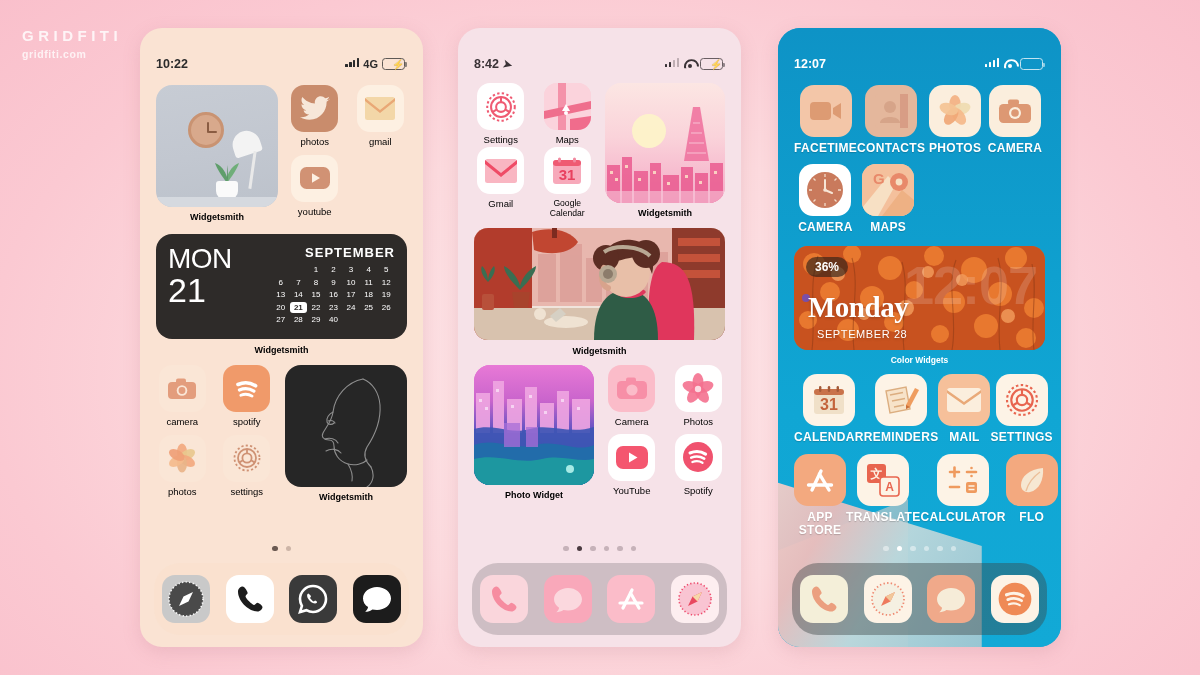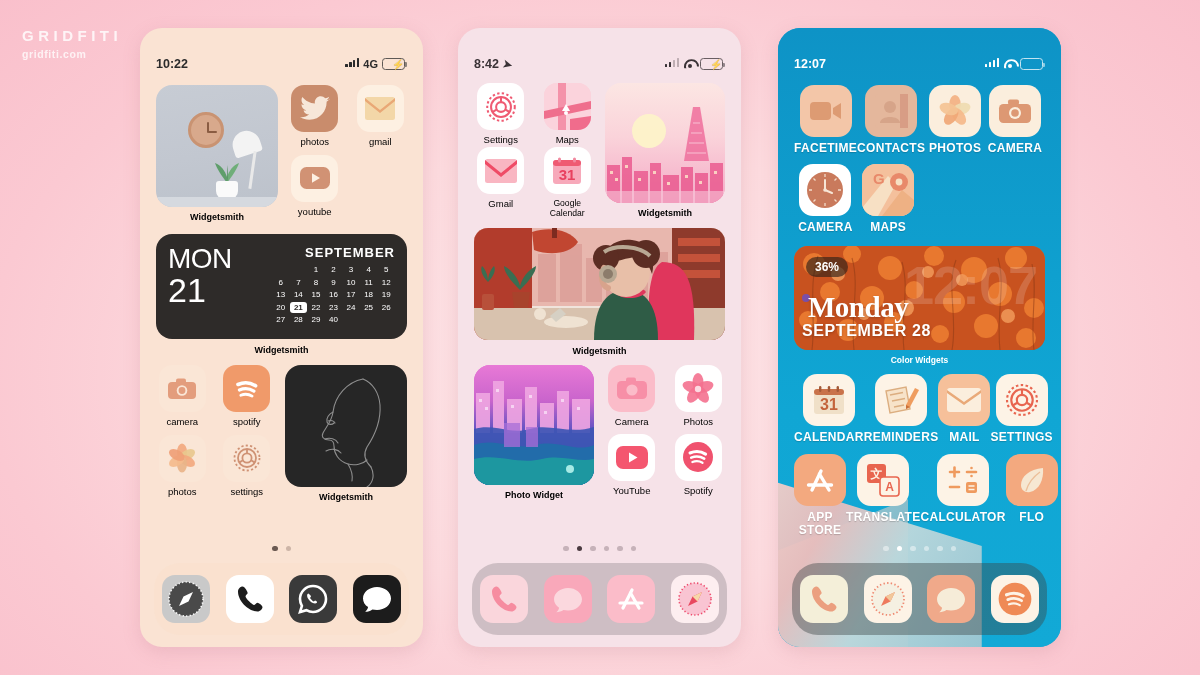--- a/index.html
+++ b/index.html
@@ -119,21 +119,21 @@
     background: linear-gradient(110deg,#b9d3d8, #8fb9c4); clip-path: polygon(0 40%, 100% 8%, 100% 100%, 0 100%); opacity:.85 }
   #phone3 .grid { position:relative; z-index:2 }
   #phone3 .lbl { color:#fff; font-weight:700; font-size:12px; letter-spacing:.3px; text-shadow:0 1px 1px rgba(0,0,0,.18) }
   #p3-widget { margin: 12px 16px 0; height: 104px; border-radius: 14px; overflow:hidden; position:relative; z-index:2;
      background: linear-gradient(150deg,#e1622a 0%, #e87a35 22%, #c8551f 48%, #e07b3e 70%, #b8481c 100%) }
   #p3-widget .pct { position:absolute; left:12px; top:11px; background:rgba(40,30,25,.62); color:#fff;
      font-size:12px; font-weight:700; padding:3px 9px; border-radius:11px }
   #p3-widget .ghost { position:absolute; right:8px; top:8px; font-size:54px; font-weight:700; color:rgba(255,255,255,.16); letter-spacing:-1px }
   #p3-widget .dayname { position:absolute; left:14px; bottom:26px; font-size:29px; color:#fff;
      font-family:"Liberation Serif", serif; font-weight:700; letter-spacing:-.5px; text-shadow:0 1px 3px rgba(0,0,0,.22) }
-  #p3-widget .datetxt { position:absolute; left:8px; bottom:10px; font-size:16px; color:#fff; font-weight:700; letter-spacing:.6px; text-shadow:0 1px 3px rgba(0,0,0,.25) }
+  #p3-widget .datetxt { position:absolute; left:23px; bottom:10px; font-size:11px; color:#fff; font-weight:400; letter-spacing:.6px; text-shadow:0 1px 3px rgba(0,0,0,.25) }
   #p3-wlbl { text-align:center; font-size:8.5px; color:#fff; font-weight:600; margin-top:5px; position:relative; z-index:2 }
   #phone3 .dock { bottom: 12px; height: 72px; background: rgba(60,70,70,.42); z-index:3 }
   #phone3 .pagedots { position:relative; z-index:3 }
 
   .ic52 { width:52px; height:52px; border-radius:14px; display:flex; align-items:center; justify-content:center; position:relative }
   .dockic { width:48px; height:48px; border-radius:13px; display:flex; align-items:center; justify-content:center; position:relative }
   svg { display:block }
 </style>
 </head>
 <body>

